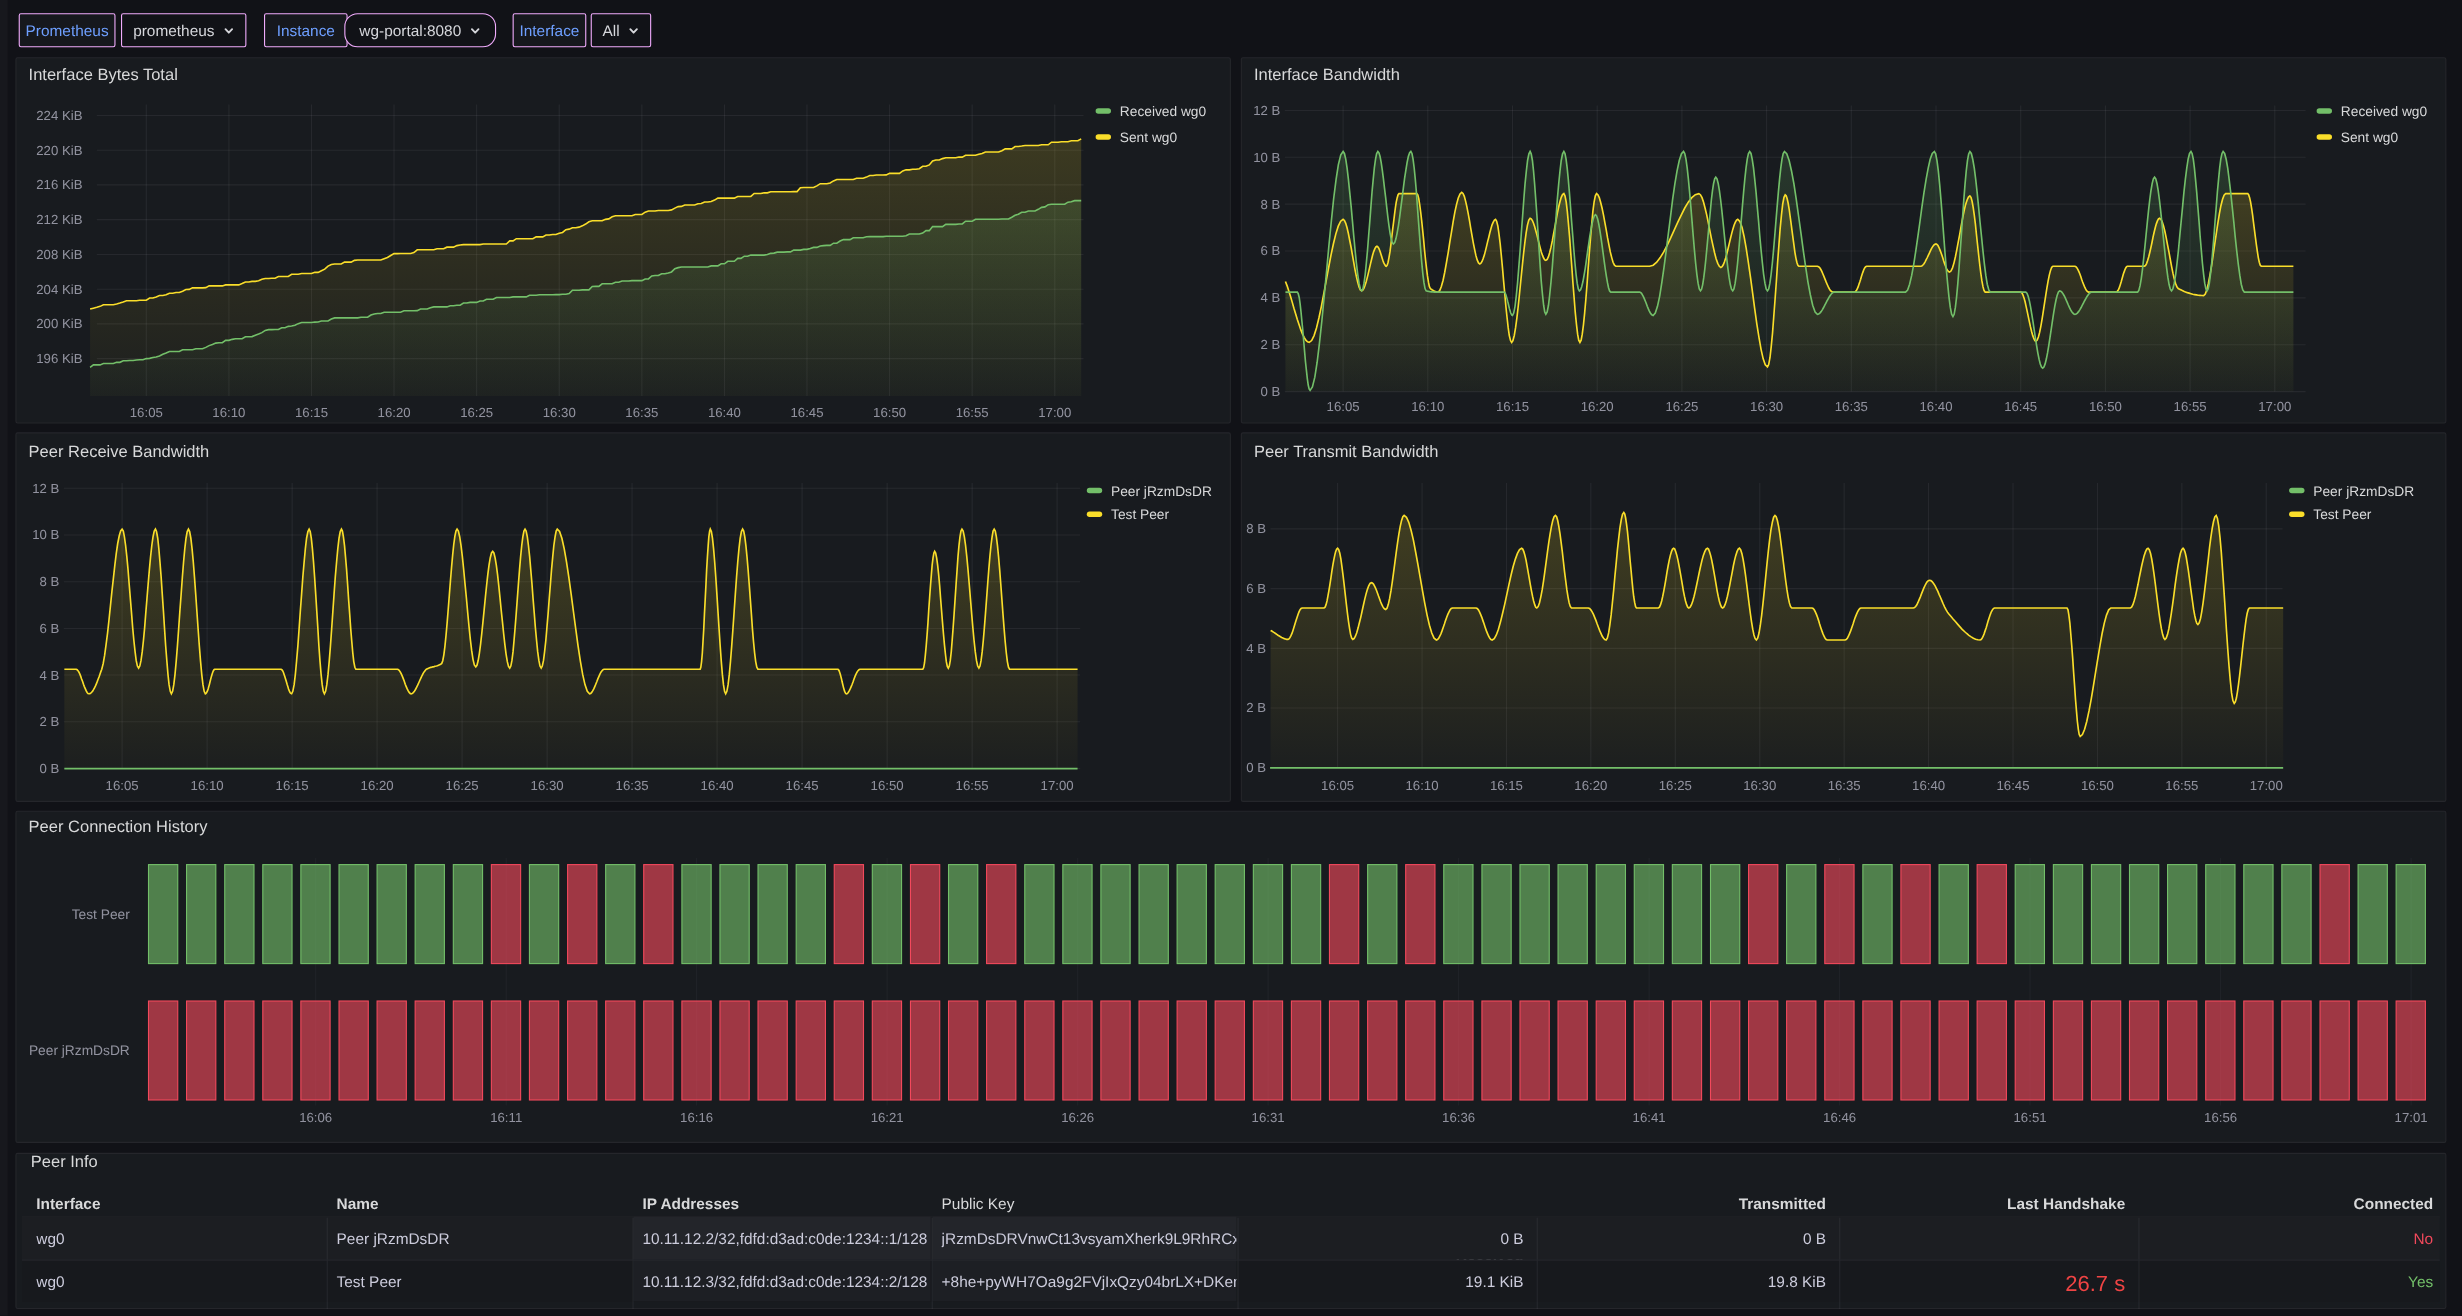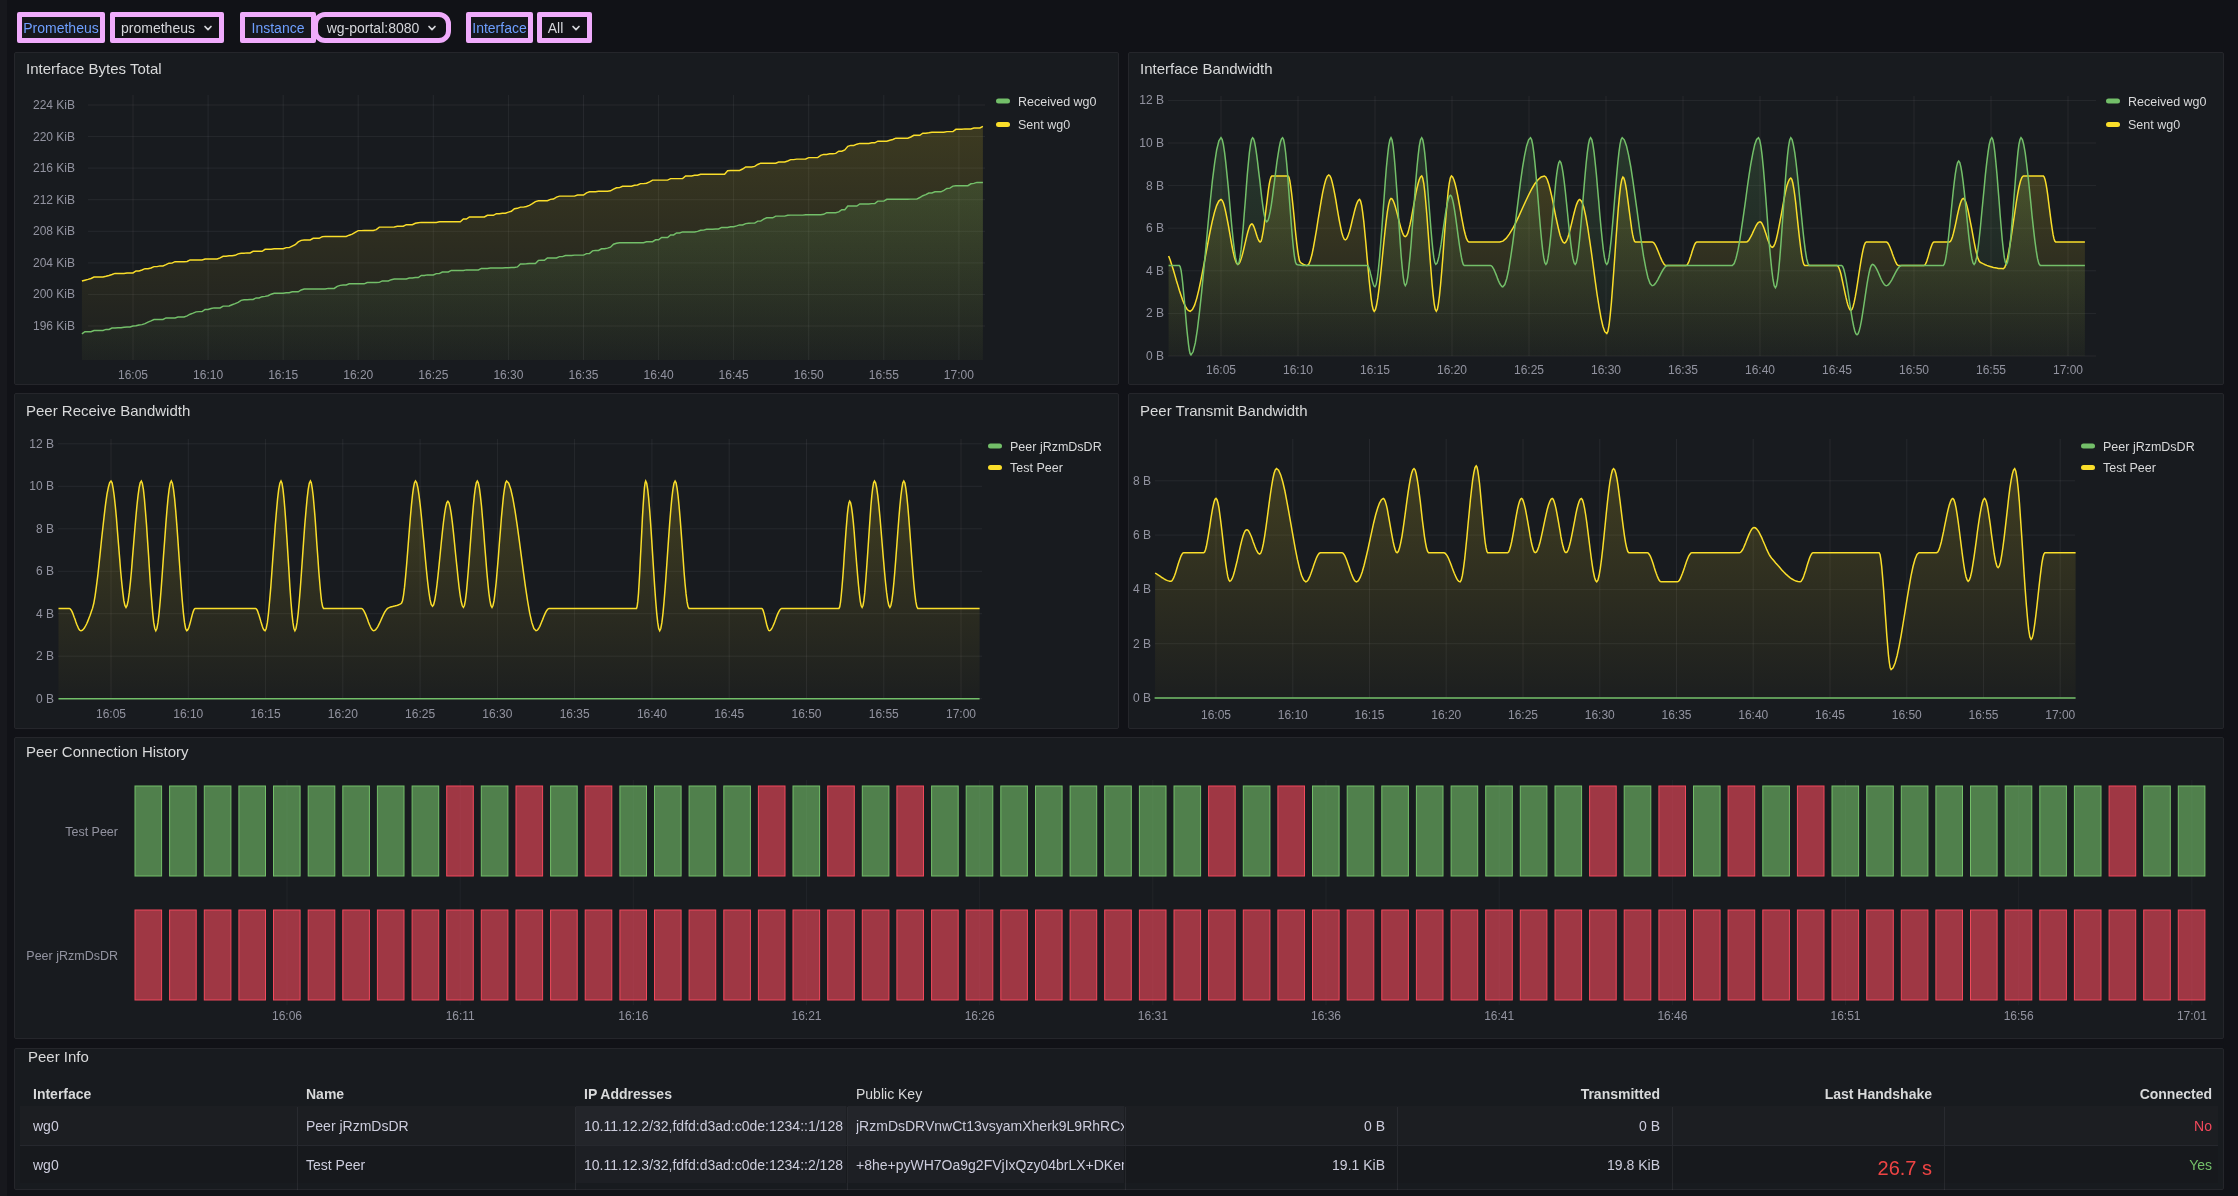--- a/index.html
+++ b/index.html
@@ -1,19 +1,19 @@
 <!DOCTYPE html>
 <html><head><meta charset="utf-8">
 <style>
 html,body{margin:0;padding:0;background:#111217;width:2238px;height:1196px;overflow:hidden;
 font-family:"Liberation Sans", sans-serif;-webkit-font-smoothing:antialiased;}
 .abs{position:absolute;}
 .panel{position:absolute;background:#181b1f;border:1px solid #25262b;border-radius:2px;box-sizing:border-box;}
 .ptitle{position:absolute;font-size:15px;font-weight:400;color:#d8d9da;letter-spacing:0;}
-.fbox{position:absolute;box-sizing:border-box;border:5px solid #f0abfc;border-radius:2px;
+.fbox{position:absolute;box-sizing:border-box;border:1px solid #f0abfc;border-radius:2px;
 font-size:14px;display:flex;align-items:center;justify-content:center;}
 .flabel{background:#16181d;color:#6e9fff;font-weight:500;}
 .fval{background:#111217;color:#d5d6db;font-weight:500;}
 svg{position:absolute;top:0;left:0;}
 .caret{display:inline-block;margin-left:8px;width:10px;height:10px;position:relative;top:0.5px;}
 </style></head>
 <body>
 <div class="abs" style="left:0;top:0;width:7px;height:1196px;background:#17181d;"></div>
 <div class="fbox flabel" style="left:17px;top:12px;width:88px;height:31px;">Prometheus</div>
 <div class="fbox fval" style="left:110px;top:12px;width:114px;height:31px;">prometheus<svg class="caret" viewBox="0 0 10 10" style="position:relative;">

